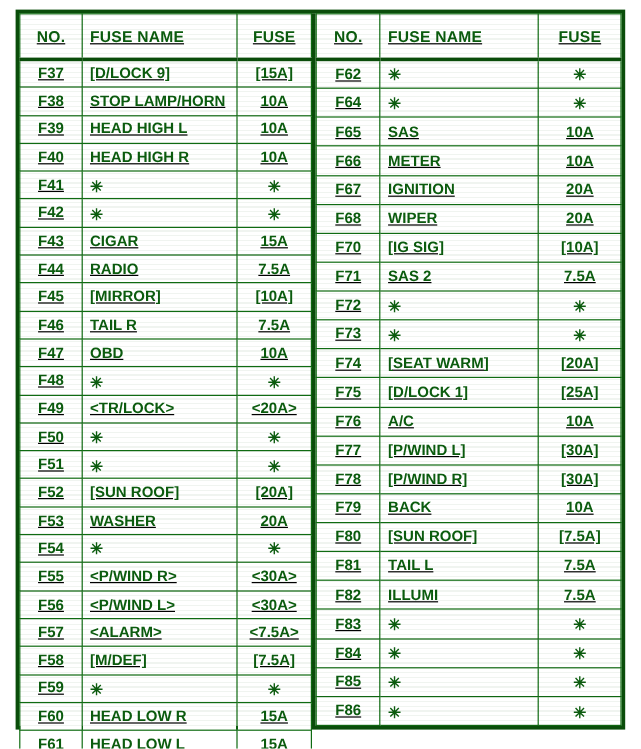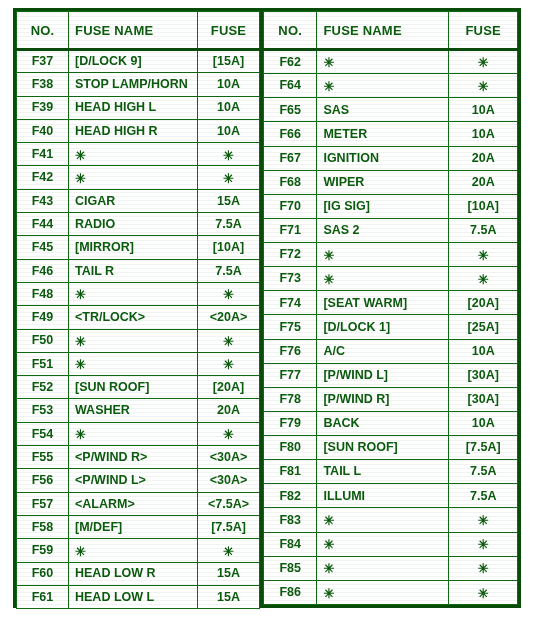--- a/index.html
+++ b/index.html
@@ -34,20 +34,21 @@
     background: #ffffff;
     display: flex;
     flex-direction: row;
   }
 
   .half-table {
     position: relative;
     box-sizing: border-box;
     border-collapse: collapse;
     height: 100%;
+    text-decoration: underline;
   }
   .half-left  { width: 247px; border-right: 3px solid #0a4d0a; }
   .half-right { width: 255px; }
 
   table.fuse-table {
     width: 100%;
     height: 100%;
     border-collapse: collapse;
     table-layout: fixed;
   }
@@ -173,20 +174,25 @@
               <td class="col-no">F45</td>
               <td class="col-name">[MIRROR]</td>
               <td class="col-fuse">[10A]</td>
             </tr>
             <tr>
               <td class="col-no">F46</td>
               <td class="col-name">TAIL R</td>
               <td class="col-fuse">7.5A</td>
             </tr>
             <tr>
+              <td class="col-no">F47</td>
+              <td class="col-name">OBD</td>
+              <td class="col-fuse">10A</td>
+            </tr>
+            <tr>
               <td class="col-no">F48</td>
               <td class="col-name"><span class="star">✳</span></td>
               <td class="col-fuse"><span class="star">✳</span></td>
             </tr>
             <tr>
               <td class="col-no">F49</td>
               <td class="col-name">&lt;TR/LOCK&gt;</td>
               <td class="col-fuse">&lt;20A&gt;</td>
             </tr>
             <tr>

